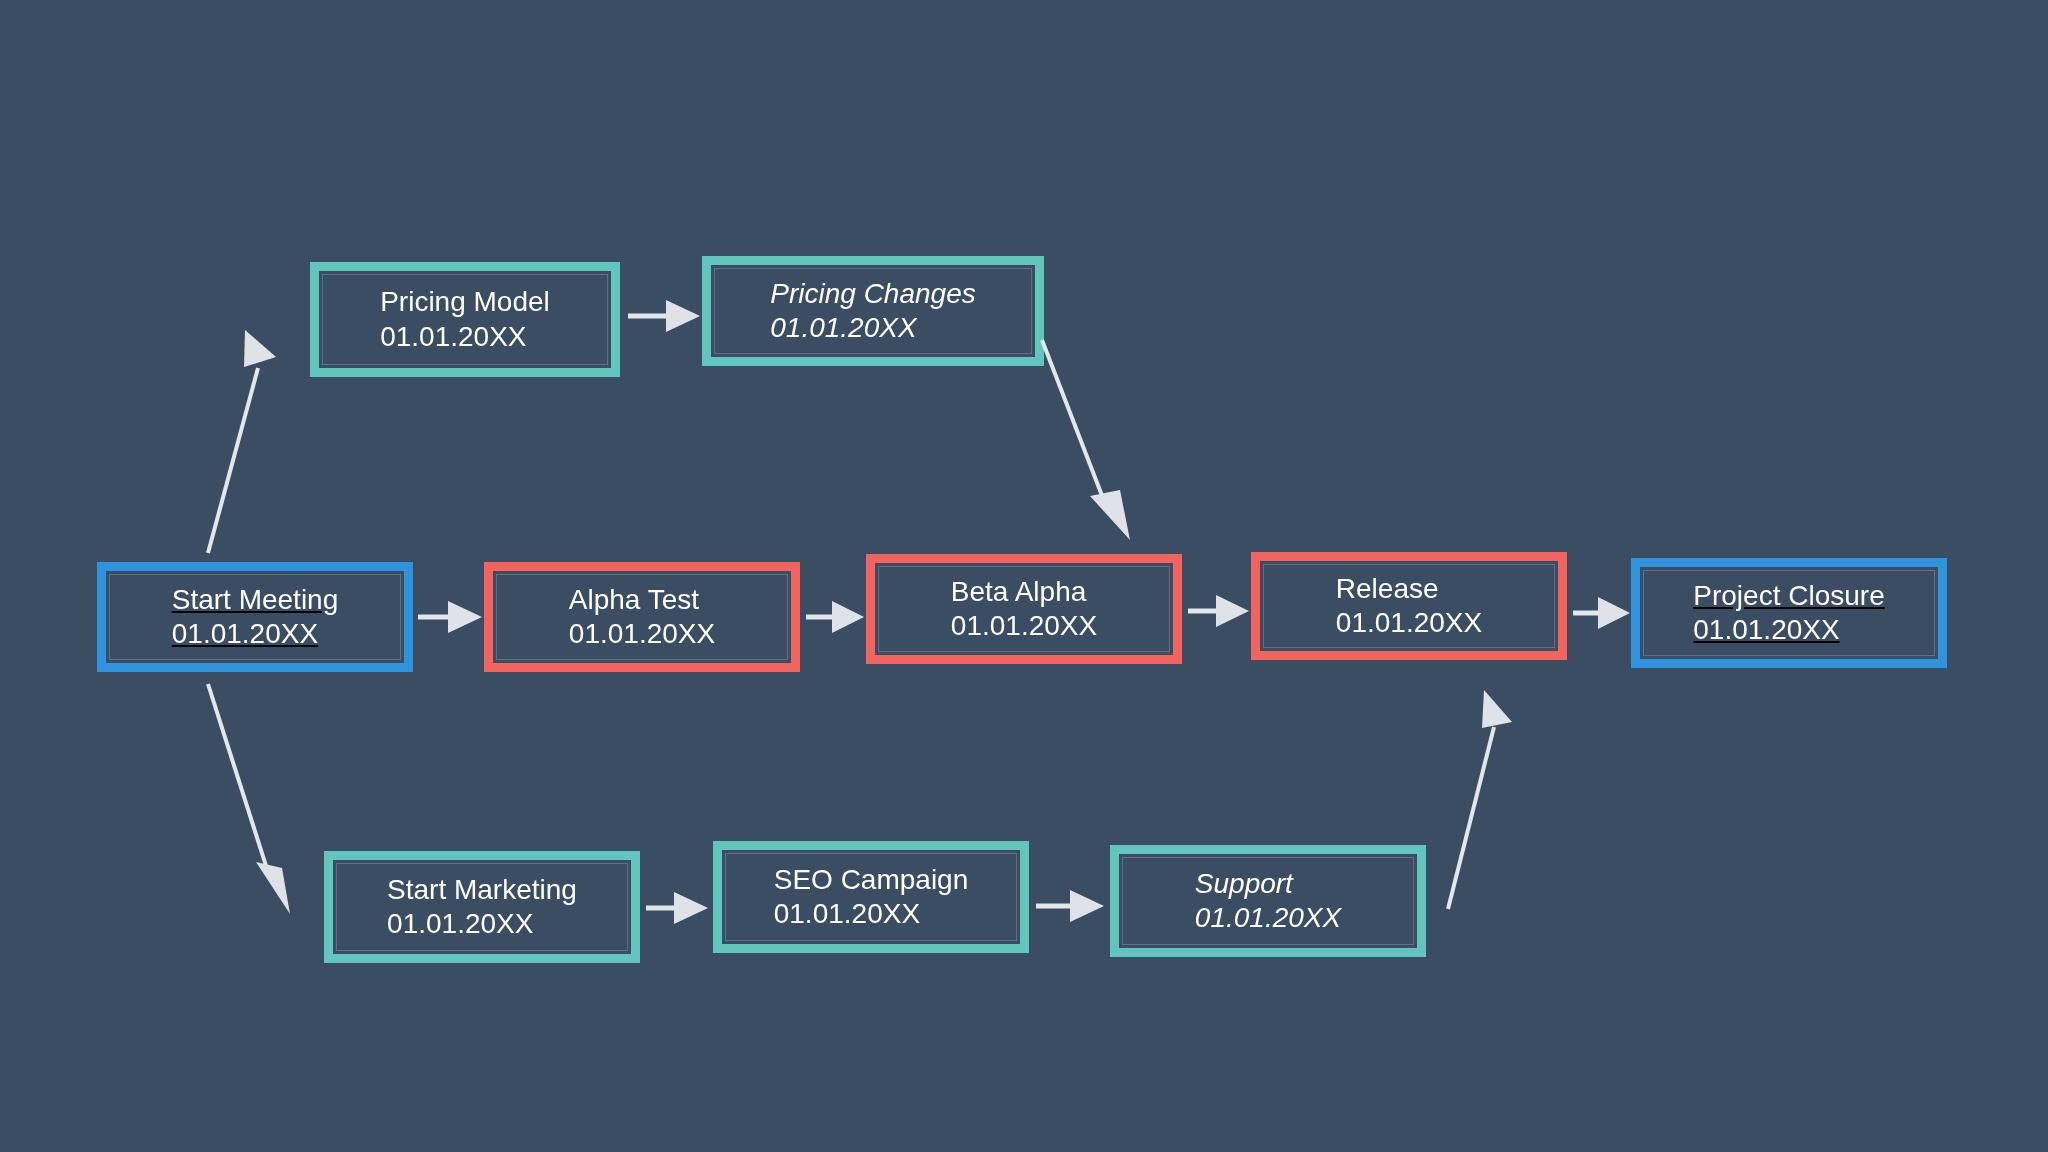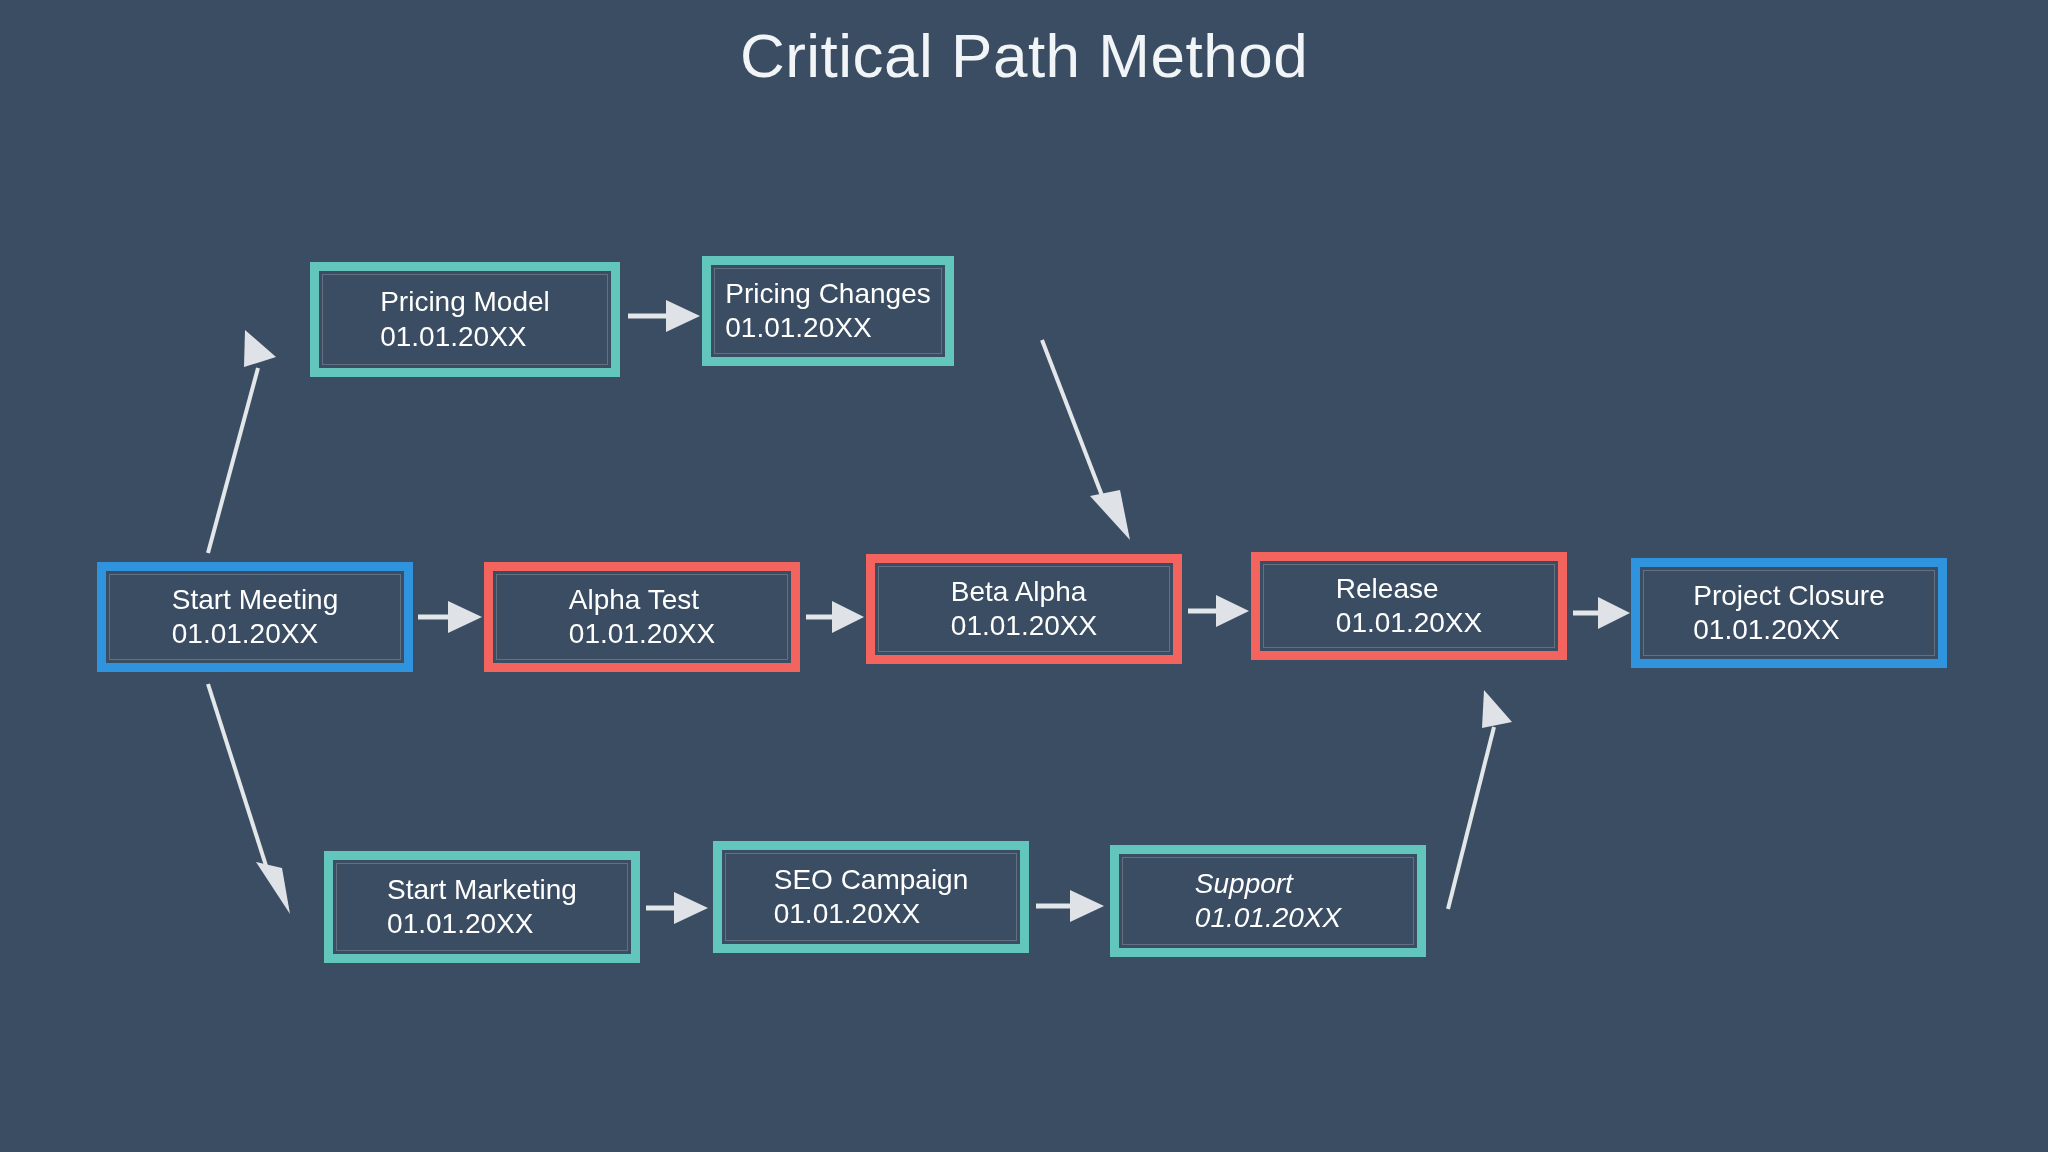--- a/index.html
+++ b/index.html
@@ -57,38 +57,37 @@
     font-size: 28px;
     font-weight: 400;
     line-height: 1.22;
     white-space: nowrap;
     z-index: 2;
   }
   .node .txt .l2 { display: block; }
 
   .teal { border-color: #63c6bd; border-width: 9px; }
   .red  { border-color: #f4645f; border-width: 9px; }
-  .blue { border-color: #2f93dd; border-width: 9px; }
+  .blue { border-color: #2f93dd; border-width: 9px; text-decoration: underline; }
 
   
   #arrows {
     position: absolute;
     left: 0; top: 0;
     width: 2048px;
     height: 1152px;
     pointer-events: none;
     z-index: 1;
   }
 </style>
 </head>
 <body>
 
 <div id="stage">
 
-  <div id="title">Critical Path Method</div>
 
   <svg id="arrows" viewBox="0 0 2048 1152" xmlns="http://www.w3.org/2000/svg">
 
     <g>
       <line x1="208" y1="553" x2="258" y2="368" stroke="#e3e7ea" stroke-width="4"></line>
       <polygon points="245,330 276,357 244,367" fill="#dfe3e7"></polygon>
     </g>
 
     <g>
       <line x1="628" y1="316" x2="668" y2="316" stroke="#e3e7ea" stroke-width="5"></line>
@@ -139,21 +138,21 @@
       <line x1="1448" y1="909" x2="1494" y2="727" stroke="#e3e7ea" stroke-width="4"></line>
       <polygon points="1484,690 1512,722 1482,728" fill="#dfe3e7"></polygon>
     </g>
   </svg>
 
   <div id="nodes">
       <div class="node teal" style="left: 310px; top: 262px; width: 310px; height: 115px;">
         <div class="inner"></div>
         <div class="txt"><span>Pricing Model</span><span class="l2">01.01.20XX</span></div>
       </div>
-      <div class="node teal" style="left: 702px; top: 256px; width: 252px; height: 110px;">
+      <div class="node teal" style="left: 702px; top: 256px; width: 342px; height: 110px; font-style: italic;">
         <div class="inner"></div>
         <div class="txt"><span>Pricing Changes</span><span class="l2">01.01.20XX</span></div>
       </div>
       <div class="node blue" style="left: 97px; top: 562px; width: 316px; height: 110px;">
         <div class="inner"></div>
         <div class="txt"><span>Start Meeting</span><span class="l2">01.01.20XX</span></div>
       </div>
       <div class="node red" style="left: 484px; top: 562px; width: 316px; height: 110px;">
         <div class="inner"></div>
         <div class="txt"><span>Alpha Test</span><span class="l2">01.01.20XX</span></div>

